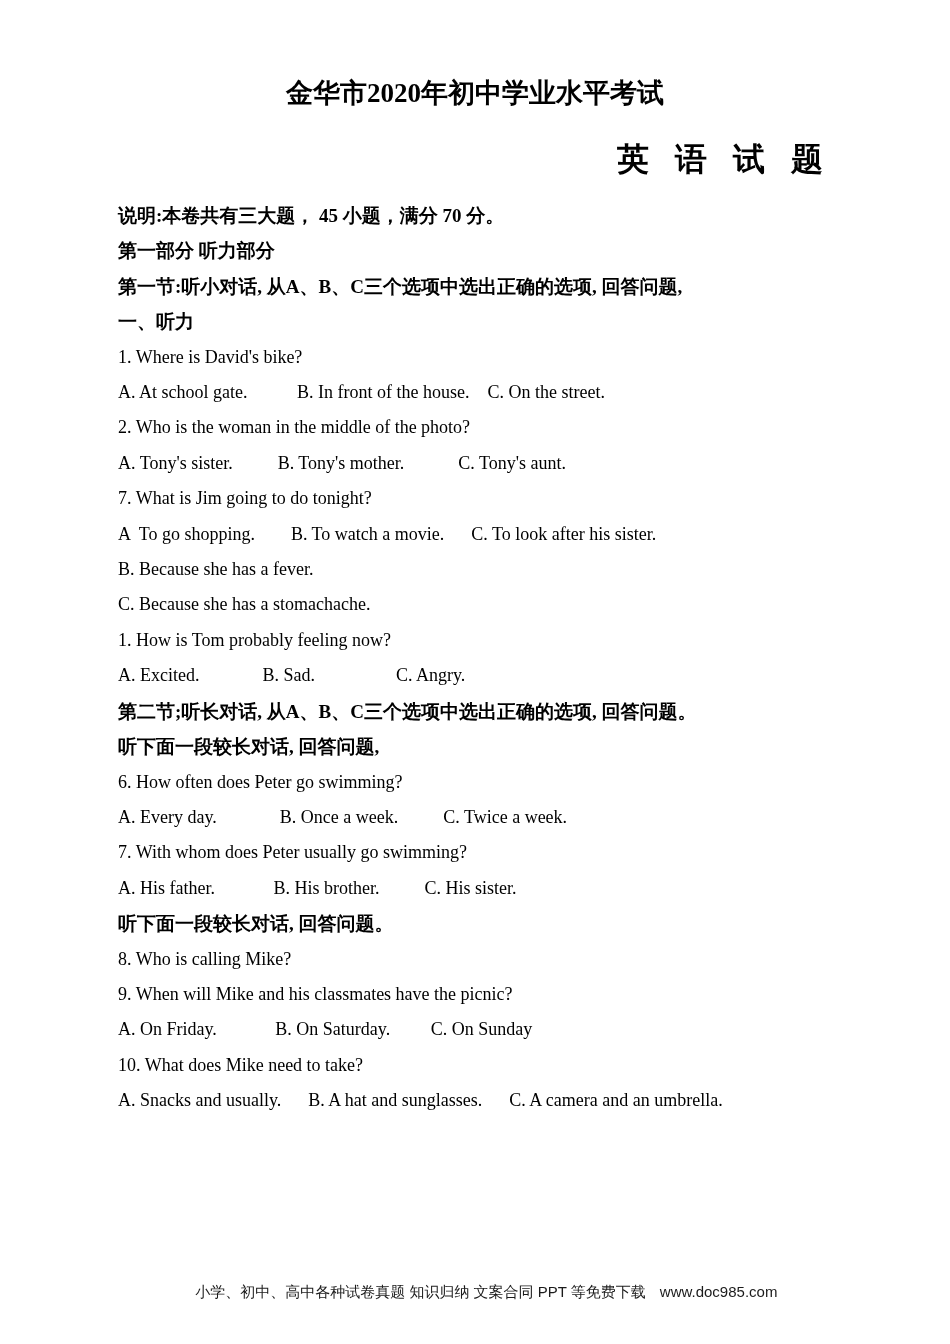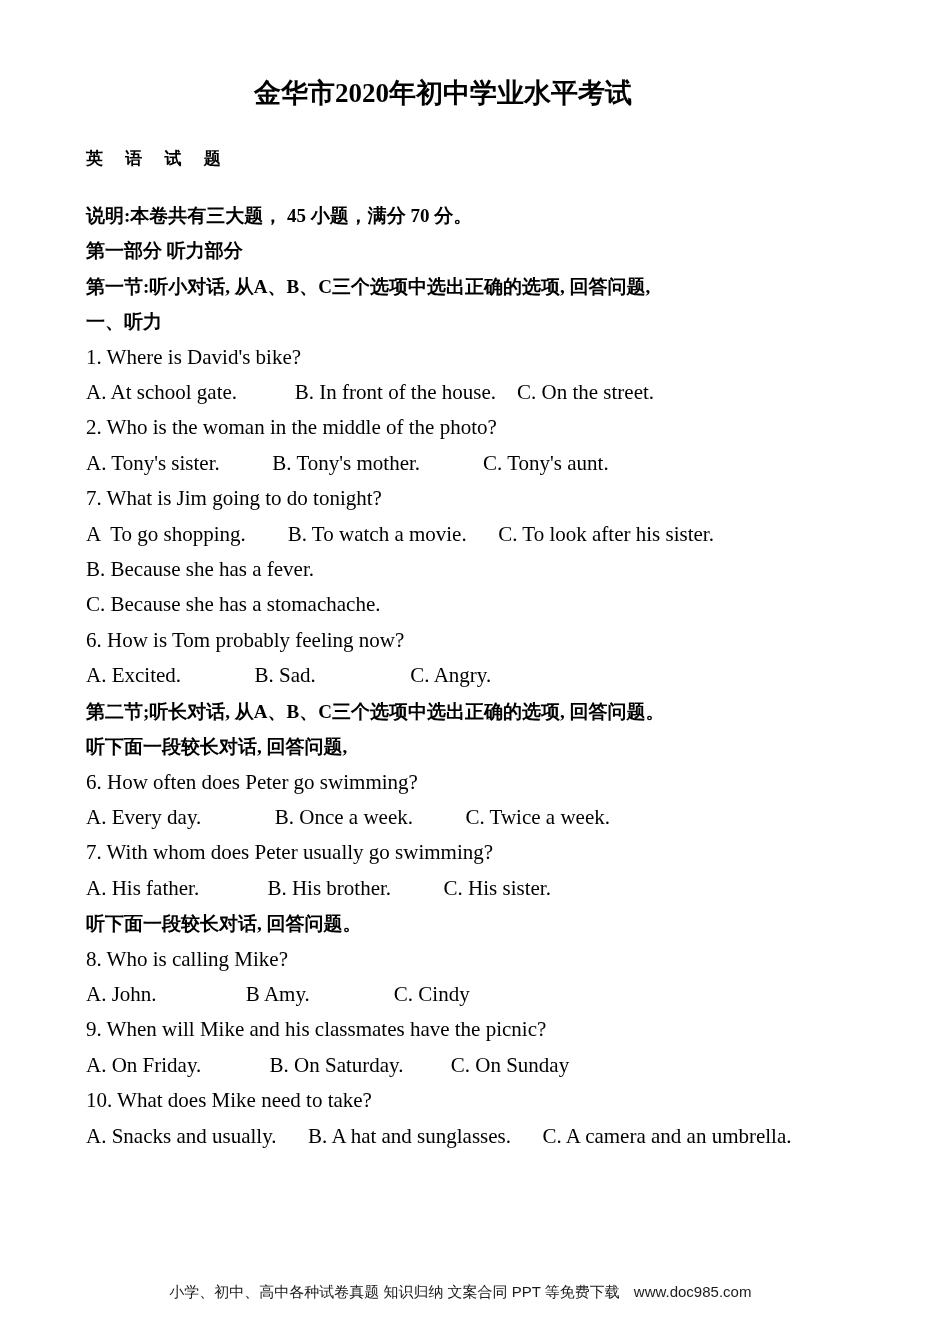--- a/index.html
+++ b/index.html
@@ -8,57 +8,58 @@
     background: #ffffff;
     color: #000000;
   }
   .page {
     position: relative;
     width: 884px;
     height: 1344px;
     background: #ffffff;
     overflow: hidden;
     font-family: "Liberation Serif", serif;
+    margin-left: 32px;
   }
   .doc {
     padding: 78px 84px 0 86px;
   }
   .title {
     margin: 0;
     text-align: center;
     font-size: 27px;
     font-weight: bold;
     line-height: 30px;
   }
   .subtitle {
     margin: 36px 0 0 0;
-    text-align: left;
-    font-size: 17px;
+    text-align: right;
+    font-size: 32px;
     font-weight: bold;
     line-height: 30px;
     letter-spacing: 9px;
   }
   .body-lines {
     margin-top: 24px;
   }
   .line {
     line-height: 35.4px;
     white-space: pre-wrap;
   }
   .cn {
     font-weight: bold;
     font-size: 19px;
   }
   .en {
-    font-size: 21px;
+    font-size: 18px;
   }
   .footer {
     position: absolute;
     top: 1266px;
-    left: 10px;
+    left: 4px;
     width: 100%;
     text-align: center;
     font-family: "Liberation Sans", sans-serif;
     font-size: 15px;
     color: #1b1b1b;
     white-space: pre-wrap;
   }
   .footer .link {
     margin-left: 14px;
     color: #1b1b1b;
@@ -78,31 +79,30 @@
         <div class="line cn">第一节:听小对话, 从A、B、C三个选项中选出正确的选项, 回答问题,</div>
         <div class="line cn">一、听力</div>
         <div class="line en">1. Where is David's bike?</div>
         <div class="line en">A. At school gate.           B. In front of the house.    C. On the street.</div>
         <div class="line en">2. Who is the woman in the middle of the photo?</div>
         <div class="line en">A. Tony's sister.          B. Tony's mother.            C. Tony's aunt.</div>
         <div class="line en">7. What is Jim going to do tonight?</div>
         <div class="line en">A  To go shopping.        B. To watch a movie.      C. To look after his sister.</div>
         <div class="line en">B. Because she has a fever.</div>
         <div class="line en">C. Because she has a stomachache.</div>
-        <div class="line en">6. How is Tom probably feeling now?</div>
+        <div class="line en">1. How is Tom probably feeling now?</div>
         <div class="line en">A. Excited.              B. Sad.                  C. Angry.</div>
         <div class="line cn">第二节;听长对话, 从A、B、C三个选项中选出正确的选项, 回答问题。</div>
         <div class="line cn">听下面一段较长对话, 回答问题,</div>
         <div class="line en">6. How often does Peter go swimming?</div>
         <div class="line en">A. Every day.              B. Once a week.          C. Twice a week.</div>
         <div class="line en">7. With whom does Peter usually go swimming?</div>
         <div class="line en">A. His father.             B. His brother.          C. His sister.</div>
         <div class="line cn">听下面一段较长对话, 回答问题。</div>
         <div class="line en">8. Who is calling Mike?</div>
-        <div class="line en">A. John.                 B Amy.                C. Cindy</div>
         <div class="line en">9. When will Mike and his classmates have the picnic?</div>
         <div class="line en">A. On Friday.             B. On Saturday.         C. On Sunday</div>
         <div class="line en">10. What does Mike need to take?</div>
         <div class="line en">A. Snacks and usually.      B. A hat and sunglasses.      C. A camera and an umbrella.</div>
       </div>
   </div>
   <div class="footer">
     <span>小学、初中、高中各种试卷真题 知识归纳 文案合同 PPT 等免费下载</span><a class="link" href="#">www.doc985.com</a>
   </div>
 </div>

